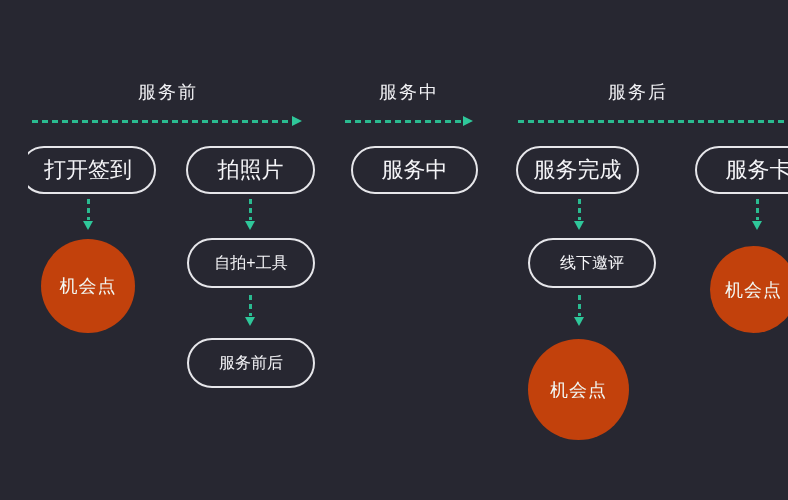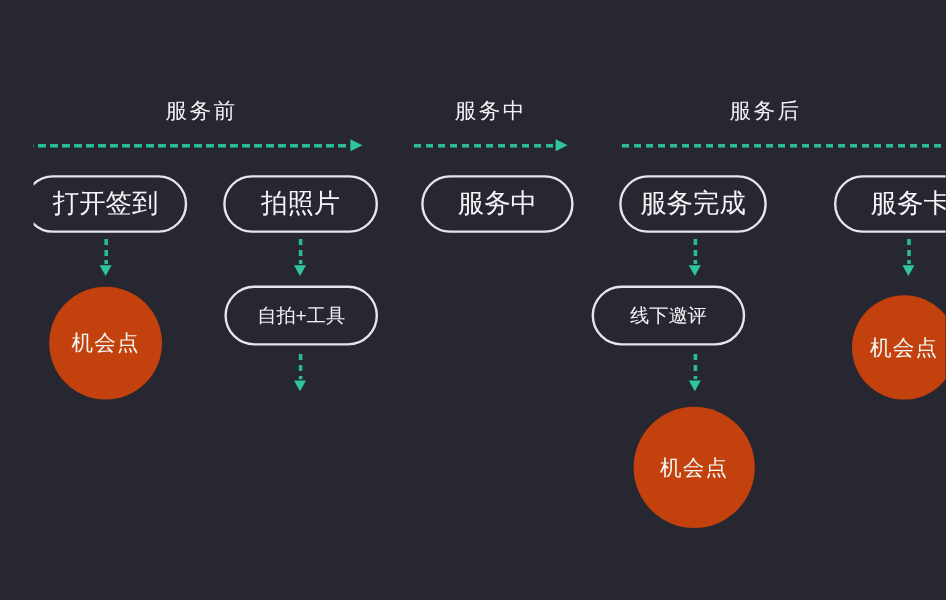--- a/index.html
+++ b/index.html
@@ -135,19 +135,20 @@
   <div class="varrow" style="left:551px;top:295px">
     <div class="vline"></div>
     <div class="vhead"></div>
   </div>
   <div class="varrow" style="left:729px;top:199px">
     <div class="vline"></div>
     <div class="vhead"></div>
   </div>
 
   <div class="pill sub" style="left:159px;top:238px;width:128px">自拍+工具</div>
-  <div class="pill sub" style="left:465px;top:238px;width:128px">线下邀评</div>
+  <div class="pill sub" style="left:159px;top:338px;width:128px">服务前后</div>
+  <div class="pill sub" style="left:500px;top:238px;width:128px">线下邀评</div>
 
   <div class="opp-circle" style="left:13px;top:239px;width:94px;height:94px">机会点</div>
   <div class="opp-circle" style="left:500px;top:339px;width:101px;height:101px">机会点</div>
   <div class="opp-circle" style="left:682px;top:246px;width:87px;height:87px">机会点</div>
 
 </div>
 
 </body></html>

